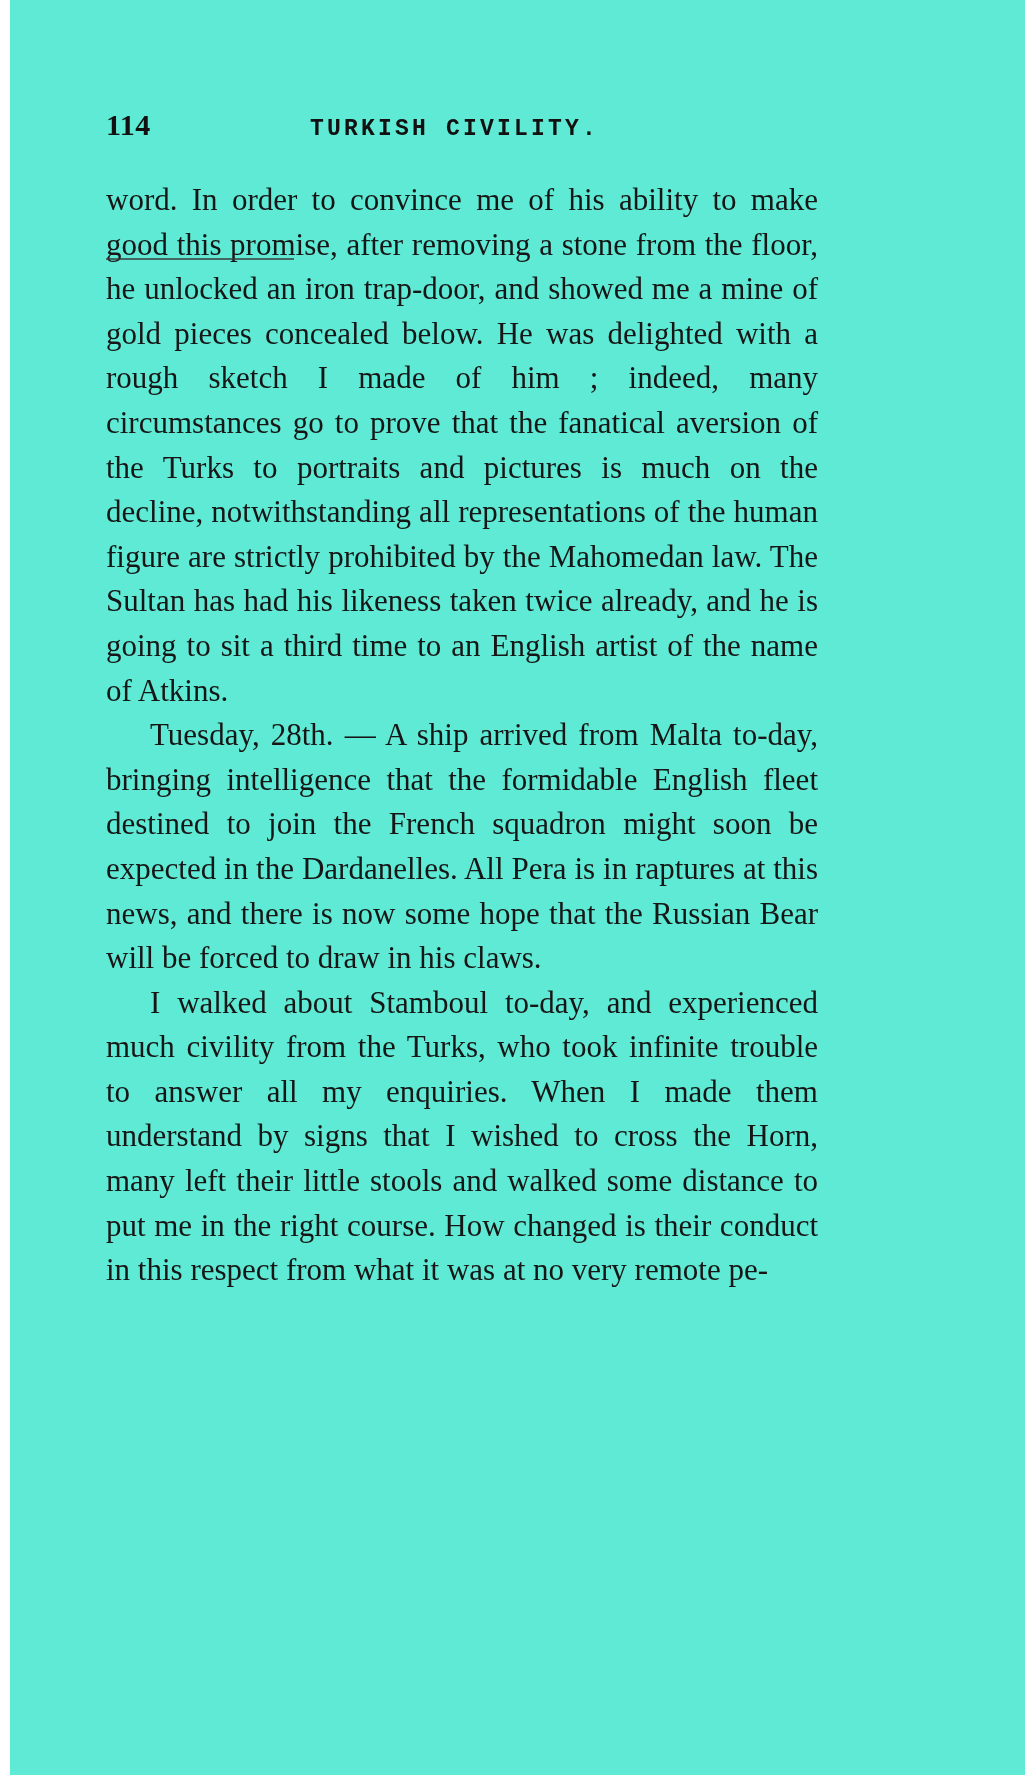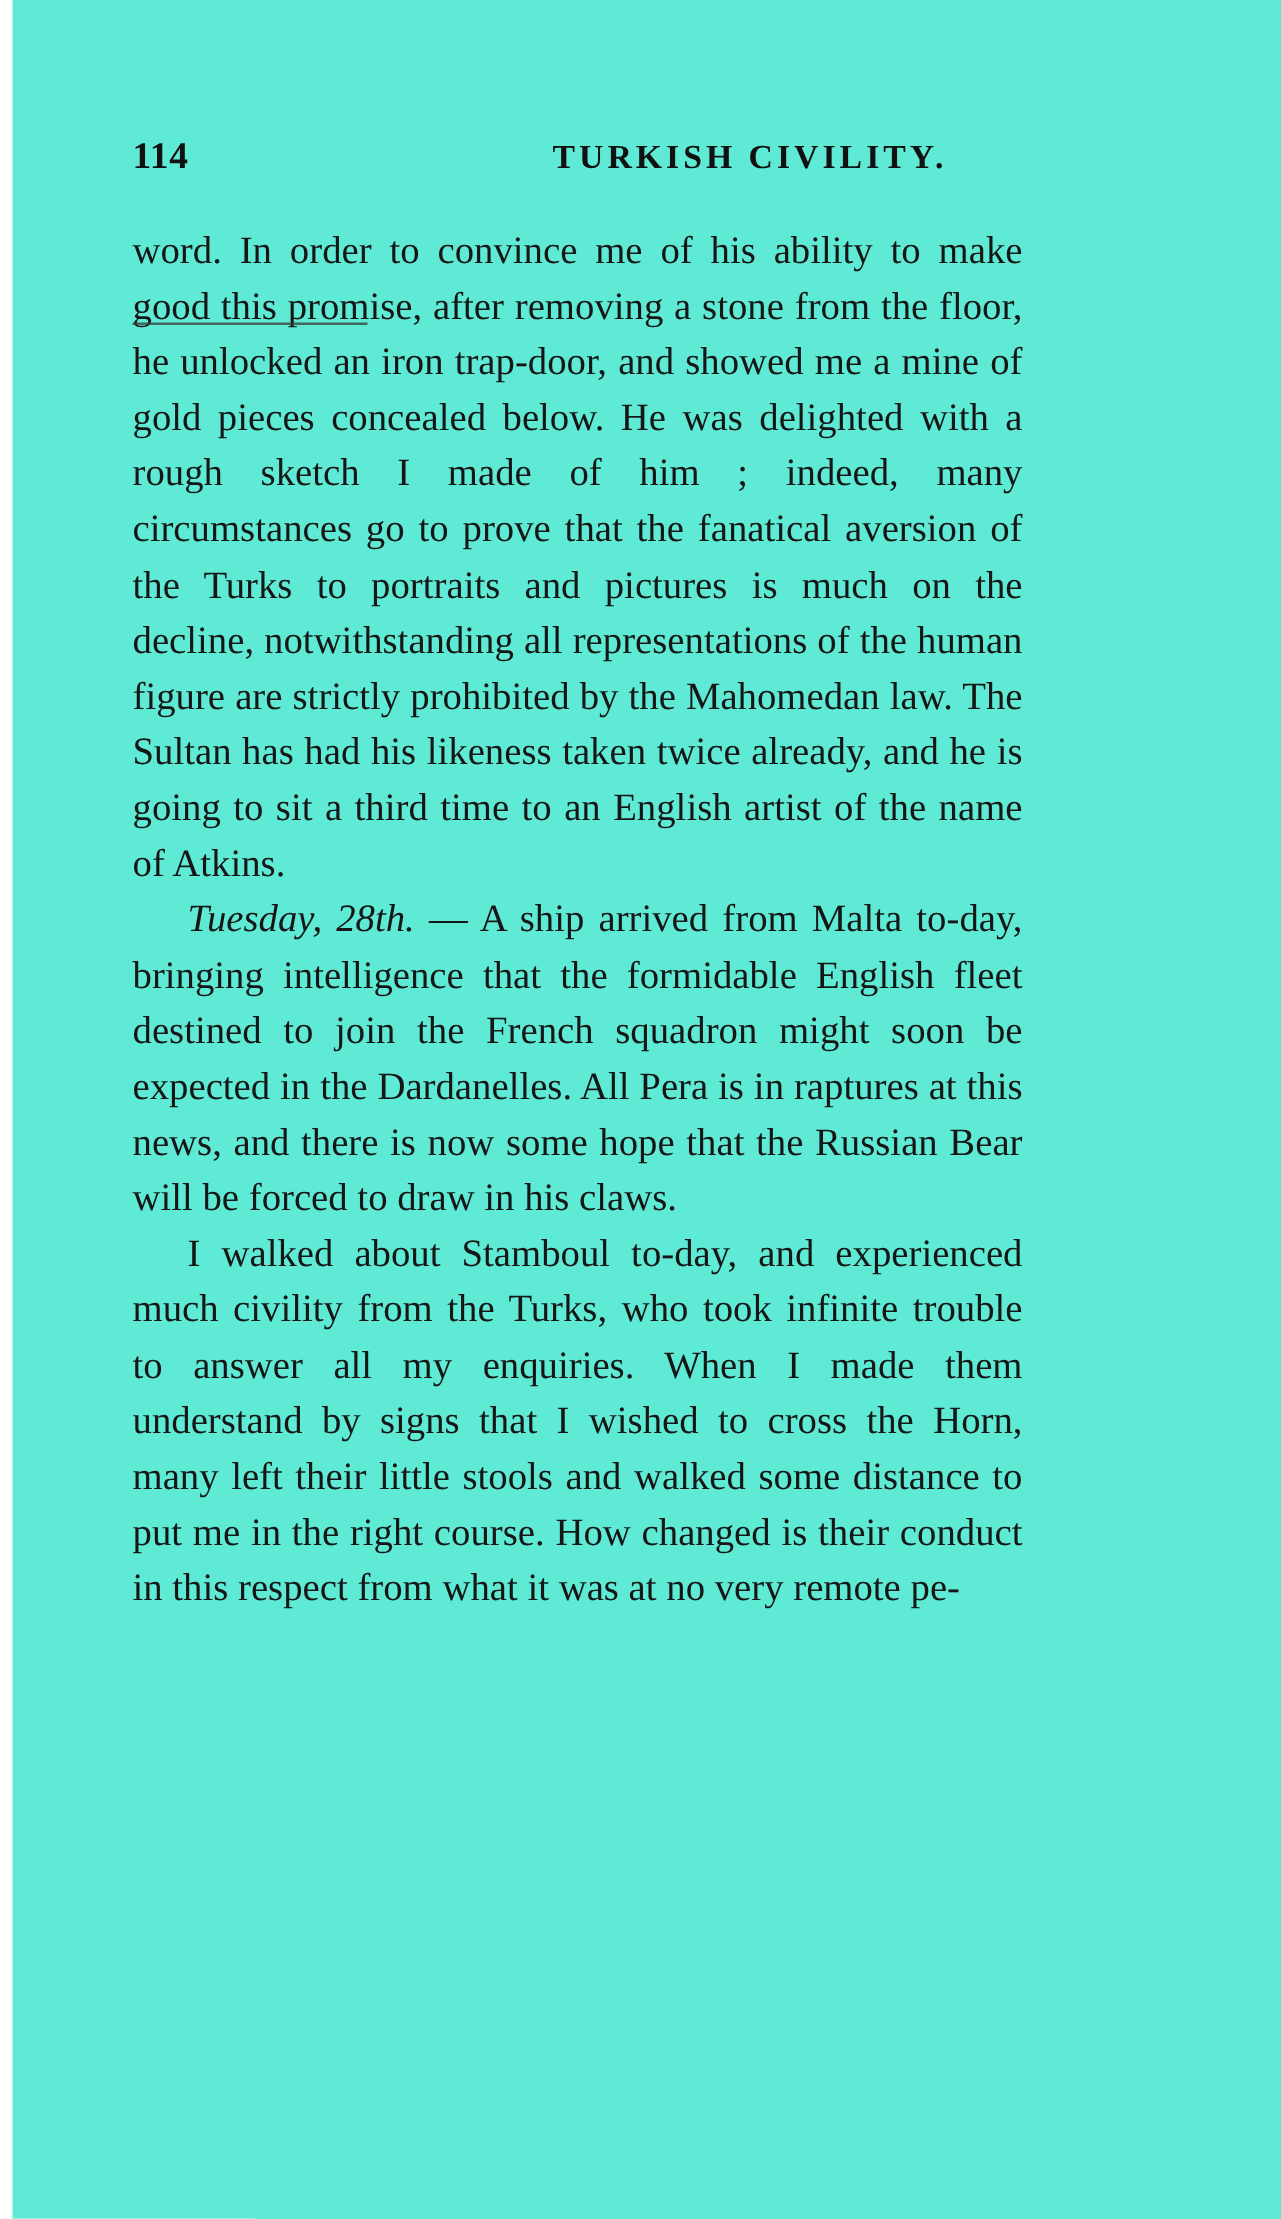--- a/index.html
+++ b/index.html
@@ -35,23 +35,23 @@
   }
   .folio {
     font-family: "Liberation Serif", serif;
     font-size: 30px;
     font-weight: 700;
     letter-spacing: 0.5px;
     color: #111111;
   }
   .running-head {
     flex: 1;
-    text-align: right;
-    font-family: Liberation Serif, serif;
-    font-size: 27px;
+    text-align: center;
+    font-family: Liberation Mono, monospace;
+    font-size: 23px;
     font-weight: 700;
     letter-spacing: 3.2px;
     color: #111111;
     padding-right: 60px;
     text-transform: uppercase;
   }
   .body-text {
     position: absolute;
     left: 96px;
     top: 178px;
@@ -63,21 +63,20 @@
     line-height: 44.6px;
     text-align: justify;
     text-justify: inter-word;
     color: #161616;
     hyphens: manual;
   }
   p.para.indent {
     text-indent: 44px;
   }
   .it {
-    font-style: italic;
   }
   
   .strike-artifact {
     position: absolute;
     left: 96px;
     top: 258px;
     width: 188px;
     height: 2px;
     background: #3a3a3a;
     opacity: 0.75;

